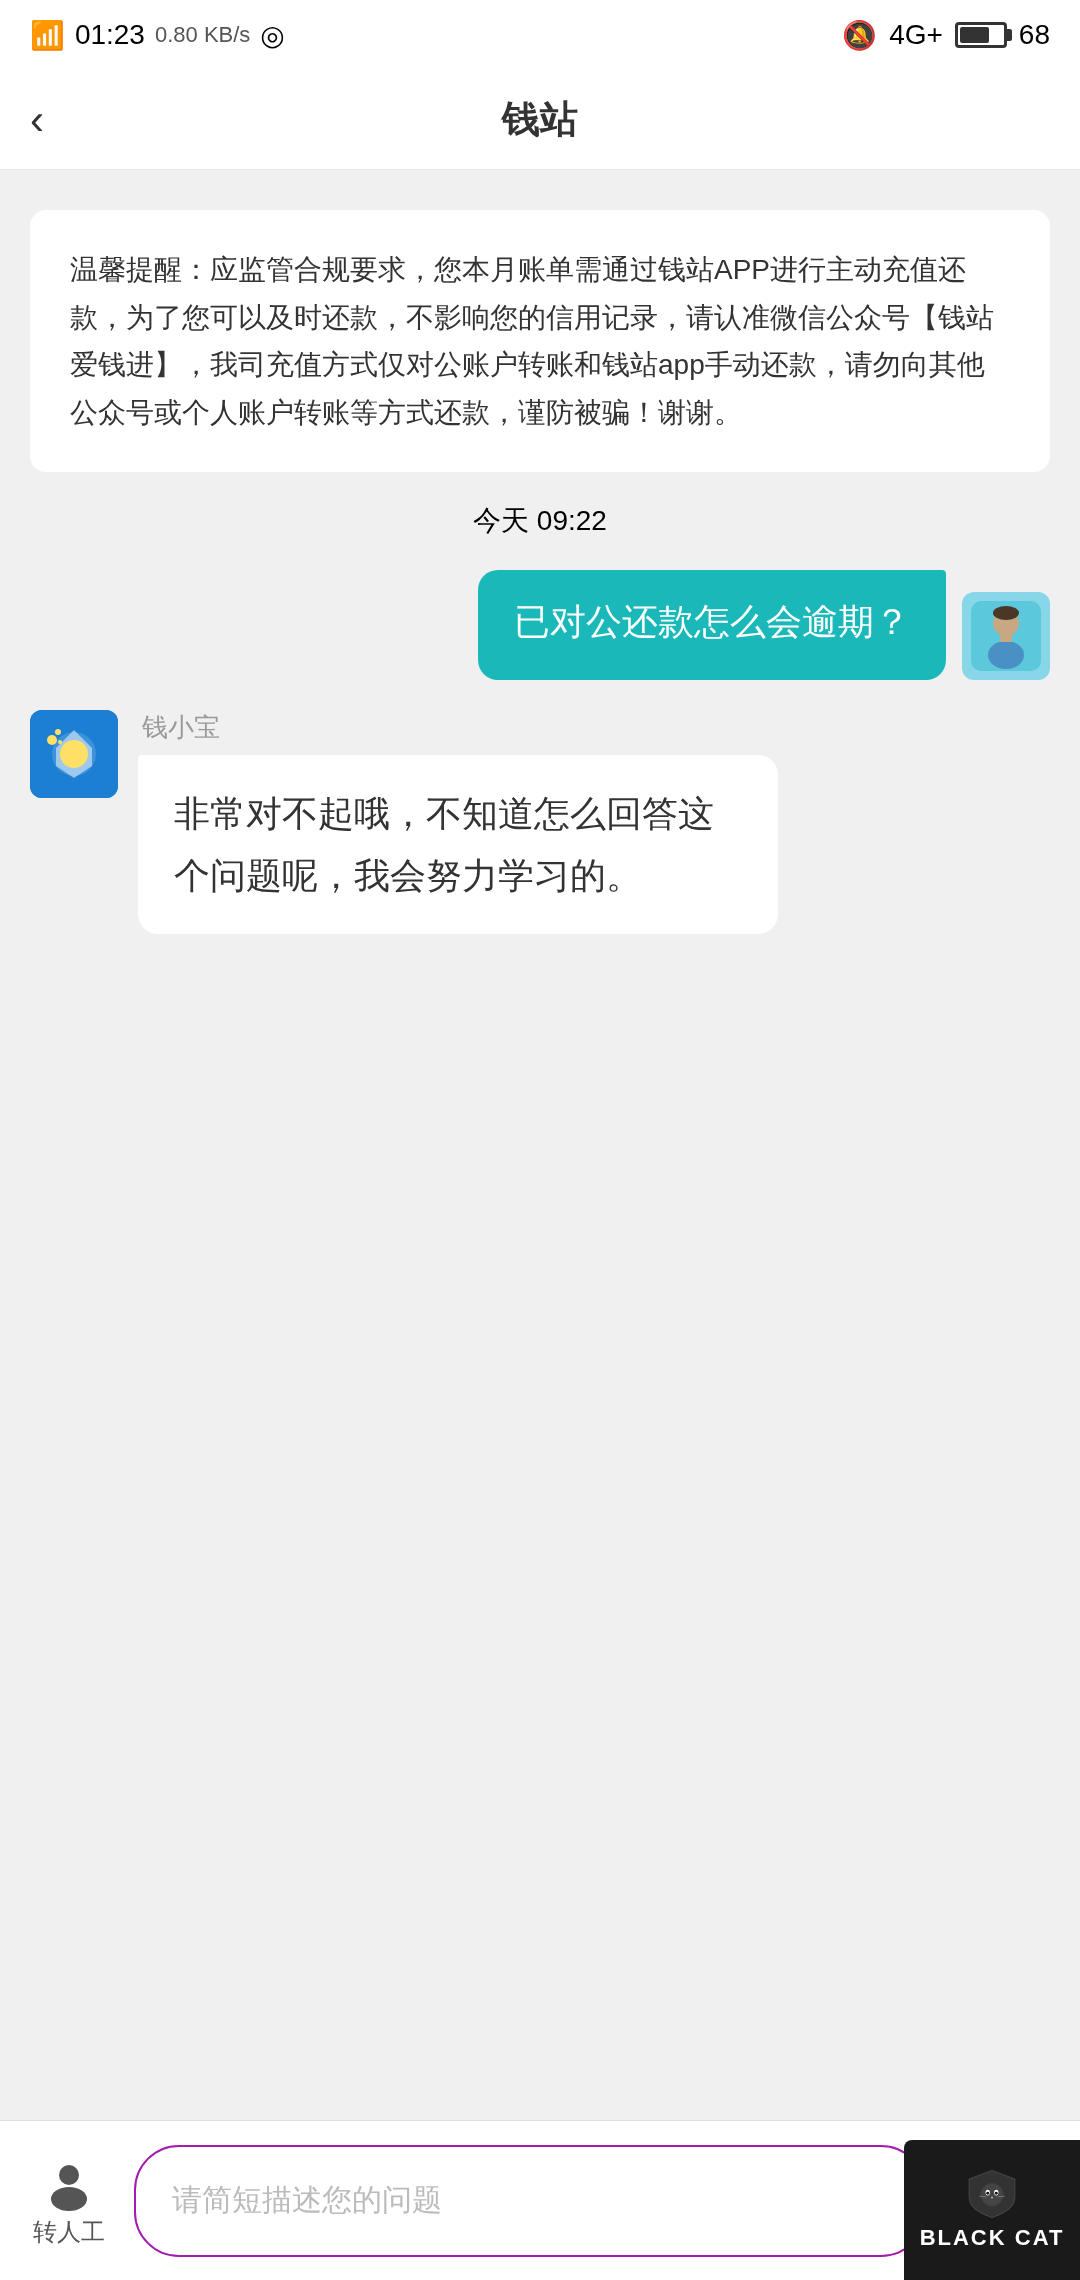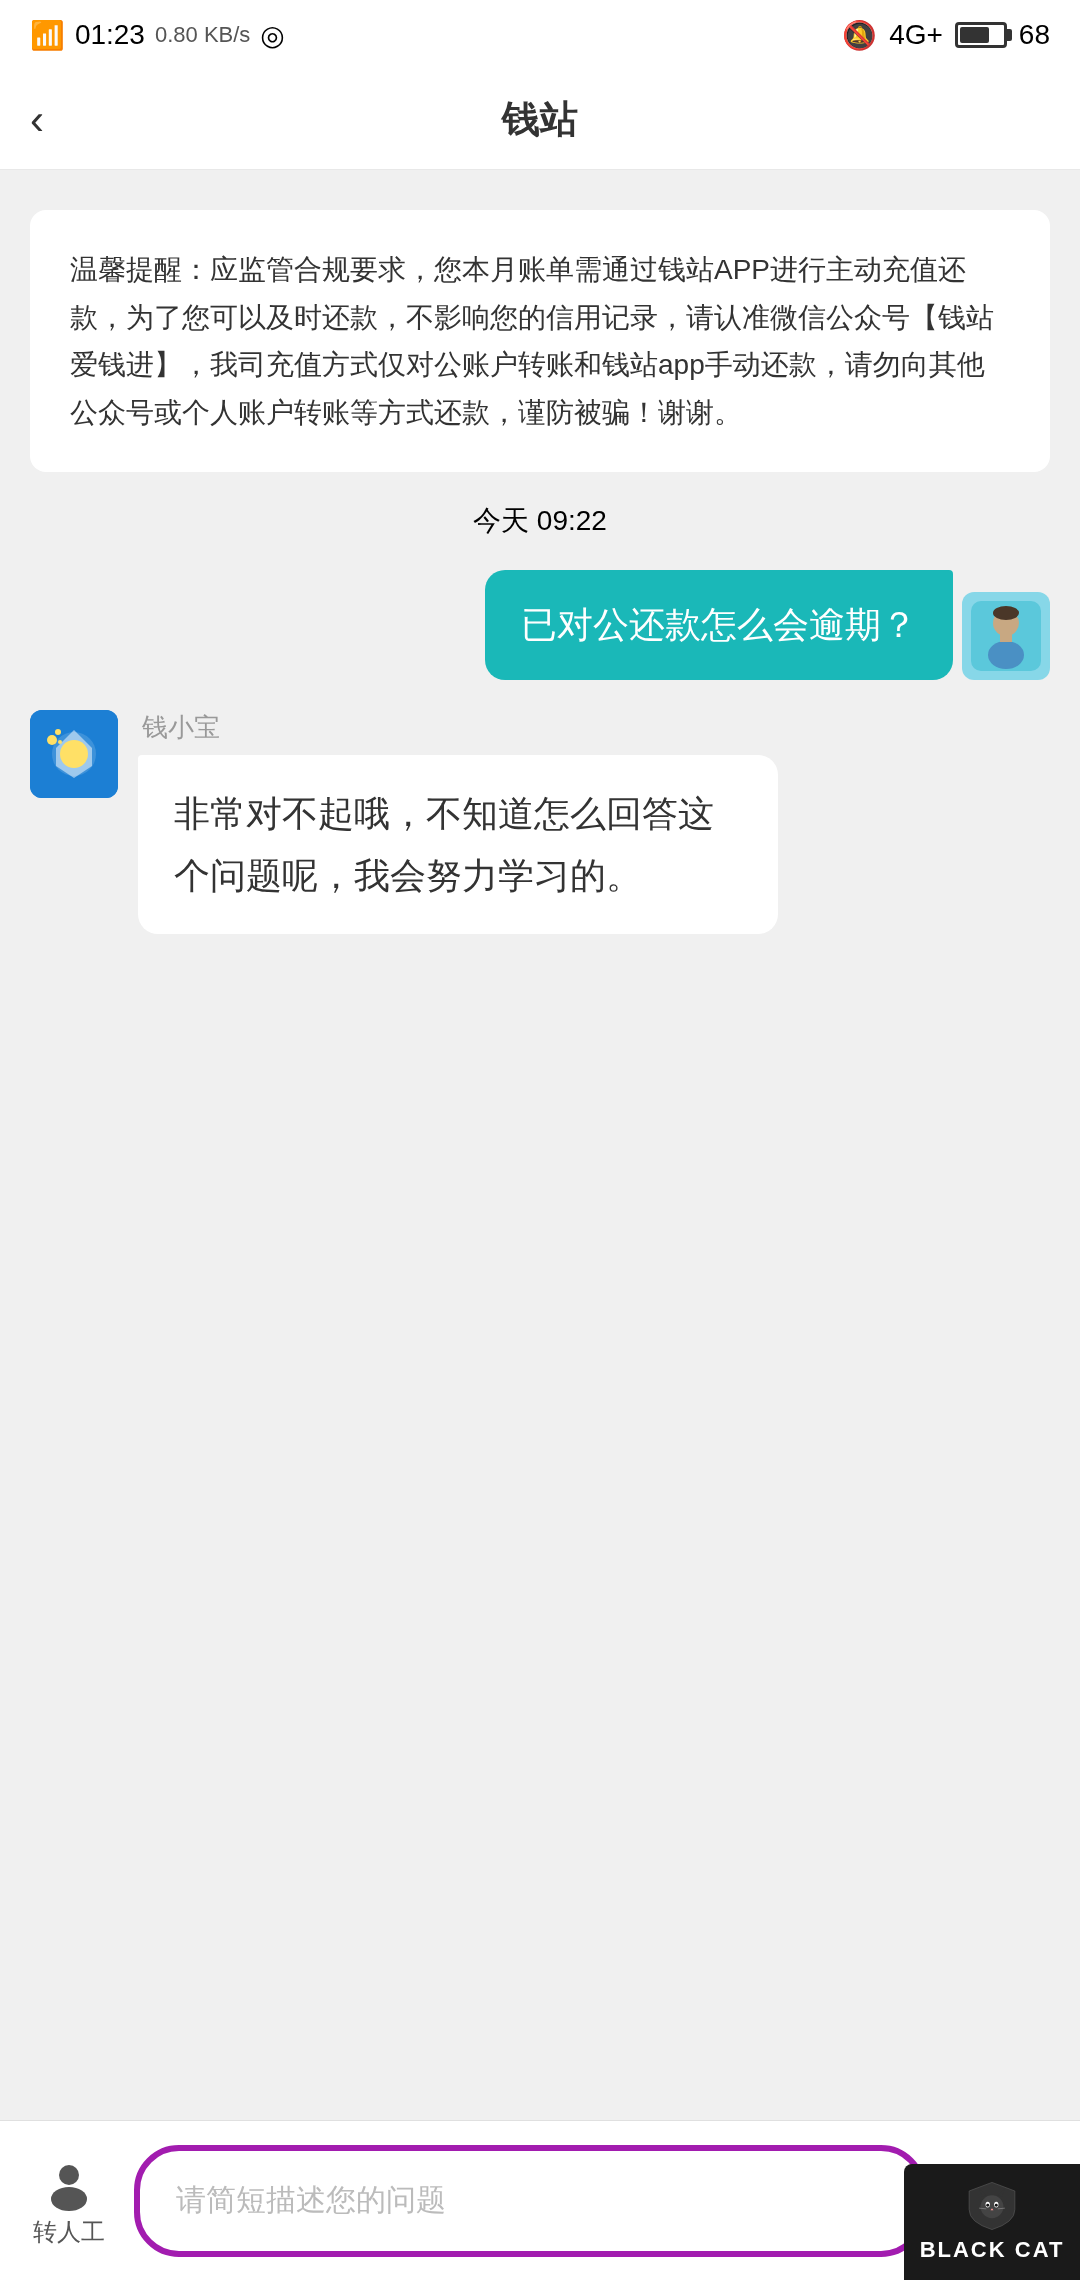--- a/index.html
+++ b/index.html
@@ -112,21 +112,22 @@
       font-size: 28px;
       margin: 20px 0 30px 0;
     }
 
     
     .message-row-right {
       display: flex;
       justify-content: flex-end;
       align-items: flex-end;
       margin: 0 30px 30px 30px;
-      gap: 9px;
+      gap: 16px;
+      font-family: Liberation Mono, monospace;
     }
     .user-bubble {
       background: #1ab8b8;
       color: #fff;
       border-radius: 20px 4px 20px 20px;
       padding: 28px 36px;
       font-size: 36px;
       max-width: 560px;
       line-height: 1.5;
     }
@@ -208,21 +209,21 @@
       align-items: center;
       justify-content: center;
     }
     .transfer-label {
       font-size: 24px;
       color: #555;
     }
     .input-box {
       flex: 1;
       height: 112px;
-      border: 6px solid #a21caf;
+      border: 2px solid #a21caf;
       border-radius: 45px;
       padding: 0 36px;
       font-size: 30px;
       color: #999;
       background: #fff;
       display: flex;
       align-items: center;
     }
     .black-cat-btn {
       width: 110px;
@@ -233,21 +234,21 @@
       justify-content: center;
       cursor: pointer;
     }
 
     
     .black-cat-watermark {
       position: absolute;
       bottom: 0;
       right: 0;
       width: 176px;
-      height: 116px;
+      height: 140px;
       background: #1a1a1a;
       display: flex;
       flex-direction: column;
       align-items: center;
       justify-content: center;
       border-radius: 8px 0 0 0;
     }
     .black-cat-text {
       color: #fff;
       font-size: 22px;

